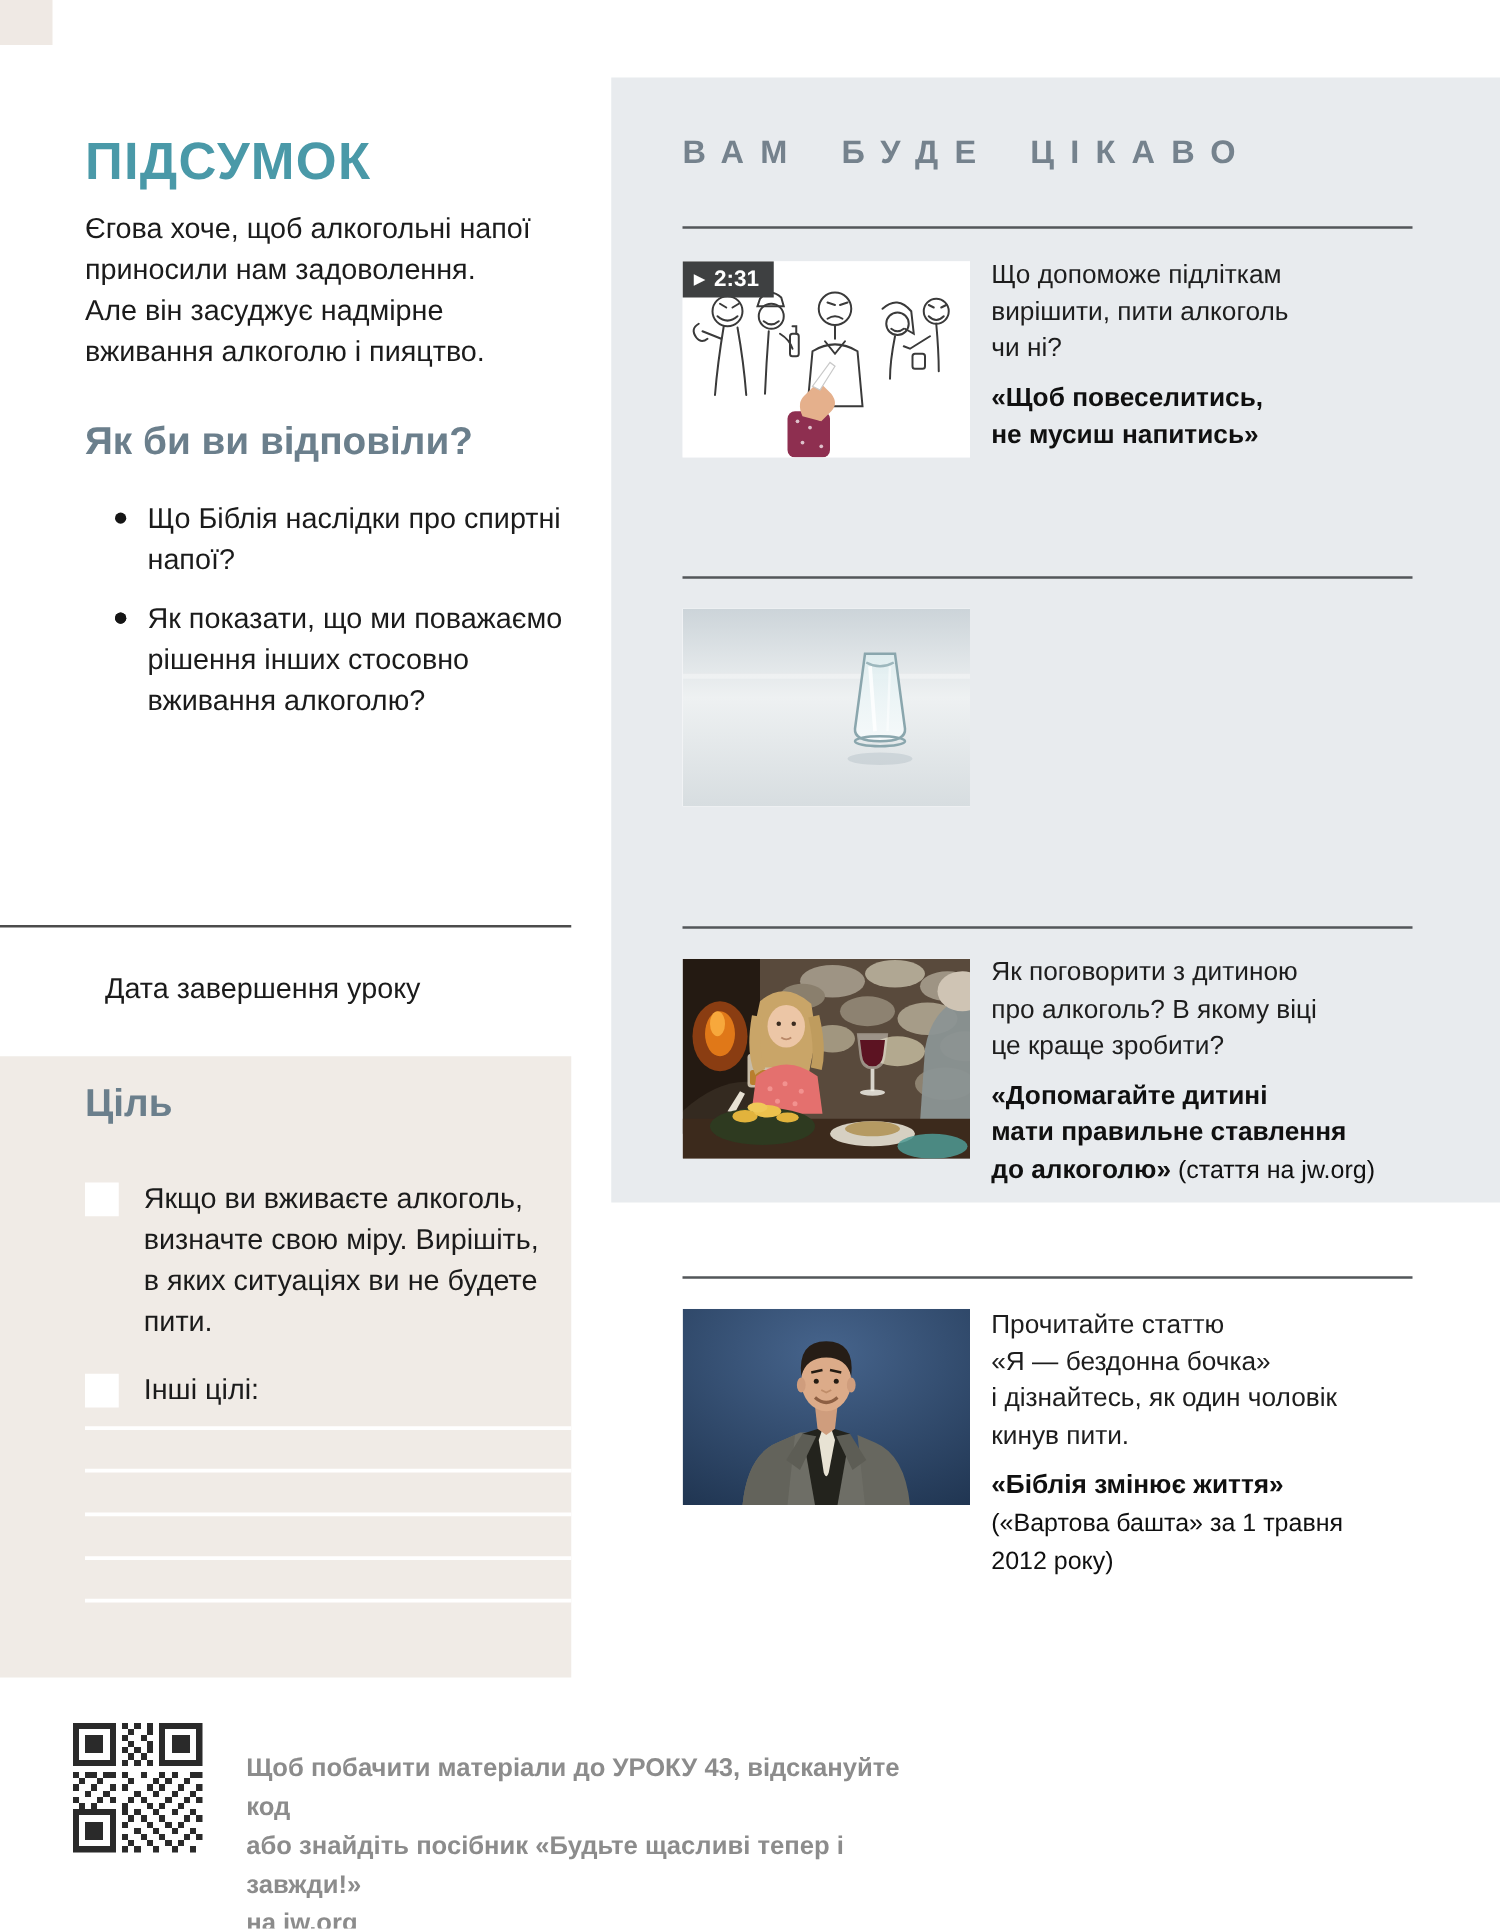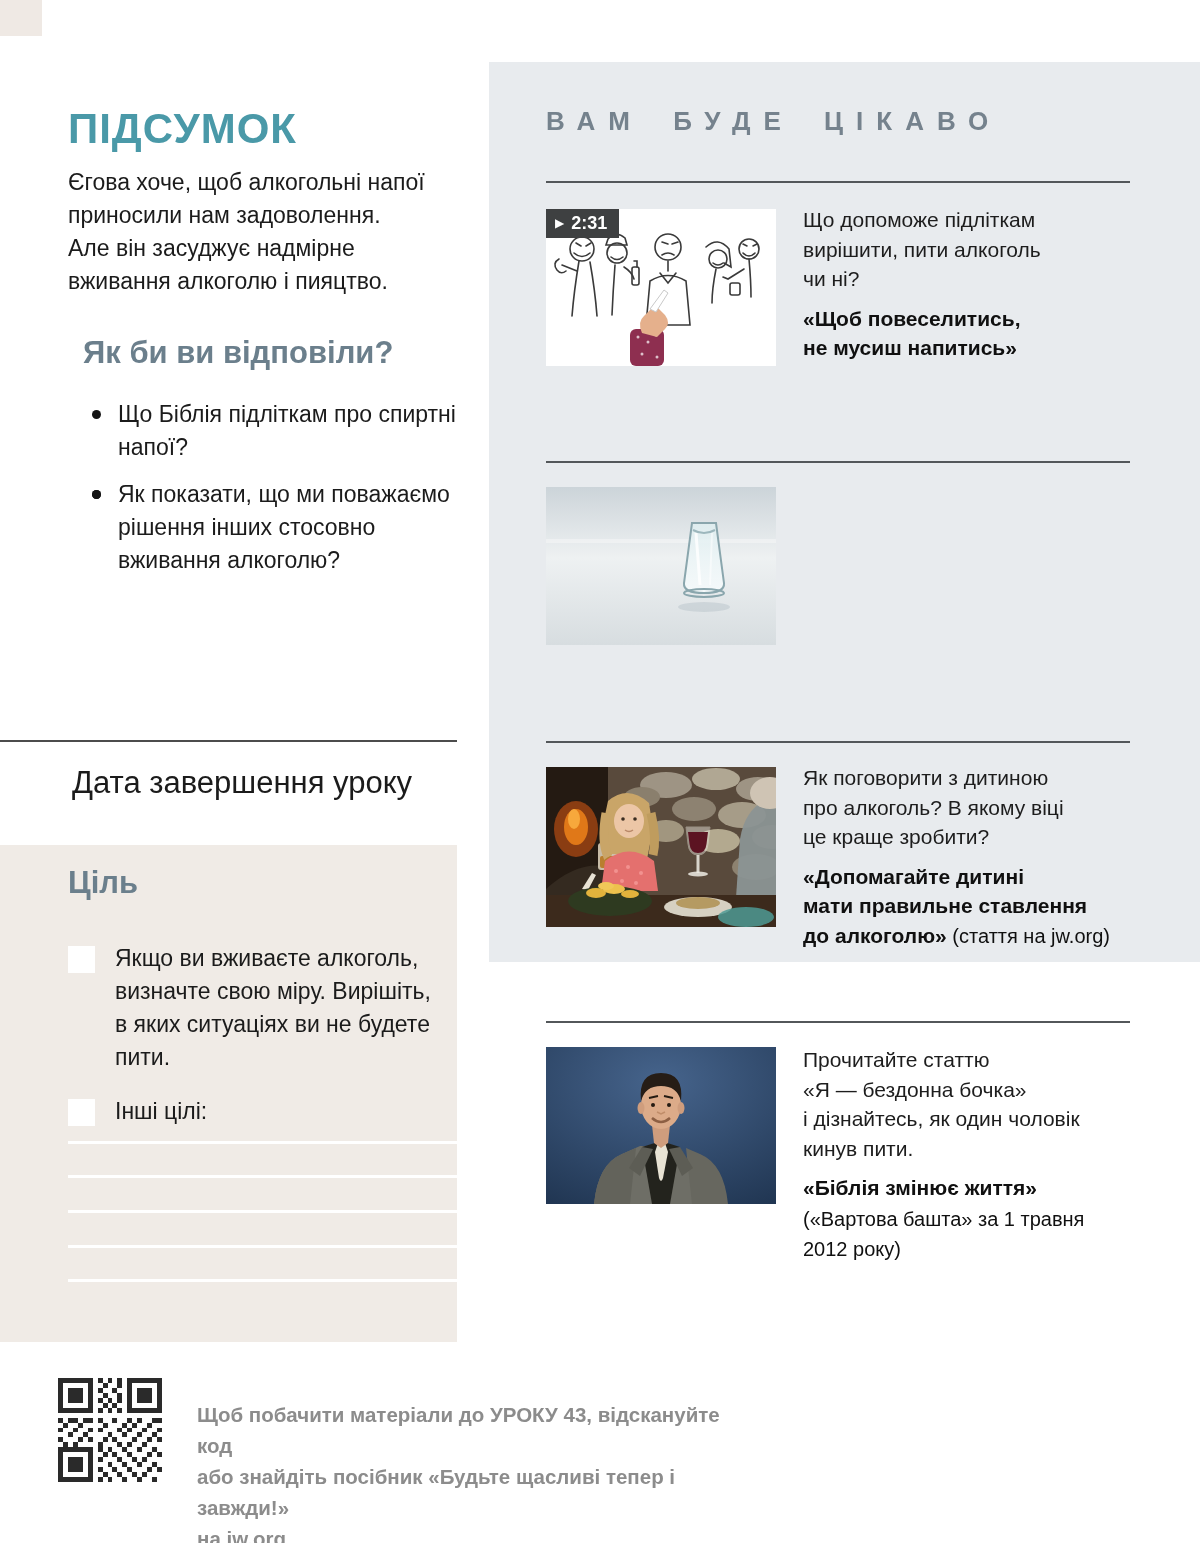--- a/index.html
+++ b/index.html
@@ -10,26 +10,26 @@
   }
   .page { position:relative; width:1200px; height:1543px; background:#fff; overflow:hidden; }
   .pre { white-space: pre-line; }
   h1,h2 { margin:0; font-weight:700; }
 
   .corner-accent { position:absolute; left:0; top:0; width:42px; height:36px; background:#efe9e4; }
 
   
   .summary-title   { position:absolute; left:68px; top:105px; font-size:42px; color:#4a99a8; letter-spacing:1px; }
   .summary-body    { position:absolute; left:68px; top:166px; margin:0; font-size:23px; line-height:33px; }
-  .questions-title { position:absolute; left:83px; top:335px; font-size:31px; color:#6b7f8c; }
+  .questions-title { position:absolute; left:68px; top:335px; font-size:31px; color:#6b7f8c; }
   .questions-list  { position:absolute; left:90px; top:398px; width:378px; margin:0; padding:0; list-style:none; }
   .questions-list li { position:relative; padding-left:28px; margin-bottom:14px; font-size:23px; line-height:33px; }
   .dot { position:absolute; left:2px; top:12px; width:9px; height:9px; border-radius:50%; background:#151515; }
   .left-rule { position:absolute; left:0; top:740px; width:457px; height:2px; background:#4c4c4c; border:0; margin:0; }
-  .completion-label { position:absolute; left:68px; top:761px; margin:4px; font-size:31px; }
+  .completion-label { position:absolute; left:68px; top:761px; margin:16px; font-size:23px; }
 
   .goal-box  { position:absolute; left:0; top:845px; width:457px; height:497px; background:#f0ebe6; }
   .goal-title{ position:absolute; left:68px; top:20px; font-size:31px; color:#6b7f8c;text-align:right; }
   .goal-item { position:absolute; left:68px; width:365px; font-size:23px; line-height:33px; }
   .gi1 { top:97px; } .gi2 { top:250px; }
   .checkbox { position:absolute; left:0; top:4px; width:27px; height:27px; background:#fff; }
   .goal-item .txt { display:block; padding-left:47px; }
   .write-line { position:absolute; left:68px; width:389px; height:3px; background:#fff; }
   .wl1{top:296px}.wl2{top:330px}.wl3{top:365px}.wl4{top:400px}.wl5{top:434px}
 
@@ -38,21 +38,21 @@
   .panel-title { position:absolute; left:57px; top:44px; font-size:26px; color:#75828d;
                  letter-spacing:13px; word-spacing:10px; white-space:nowrap; }
   .divider { position:absolute; left:57px; width:584px; height:2px; background:#53575a; }
   .d1{top:119px}.d2{top:399px}.d3{top:679px}.d4{top:959px}
   .thumb { position:absolute; left:57px; width:230px; overflow:hidden; background:#fff; }
   .thumb svg { display:block; width:100%; height:100%; }
   .t1{top:147px;height:157px}.t2{top:425px;height:158px}.t3{top:705px;height:160px}.t4{top:985px;height:157px}
   .badge { position:absolute; left:0; top:0; display:flex; align-items:center; gap:7px;
            background:#3e4041; color:#fff; padding:5px 12px 6px 9px; font-size:18px; font-weight:700; line-height:1; }
   .play  { font-size:12px; }
-  .item-text { position:absolute; left:314px; width:368px; }
+  .item-text { position:absolute; left:304px; width:368px; }
   .x1{top:143px}.x2{top:421px}.x3{top:701px}.x4{top:983px}
   .lead { margin:0 0 10px; font-size:21px; line-height:29.5px; color:#1d1d1d; }
   .title-line { margin:0; font-size:21px; line-height:29.5px; color:#101010; }
   .title-line .bold { font-weight:700; }
   .title-line .note { font-weight:400; font-size:20px; }
 
   
   .qr { position:absolute; left:58px; top:1378px; width:104px; height:104px; }
   .qr-caption { position:absolute; left:197px; top:1399px; margin:0; width:545px;
                 font-size:20.5px; line-height:31px; font-weight:700; color:#8c8c8c; }
@@ -65,21 +65,21 @@
   <div class="corner-accent"></div>
 
   <h1 class="summary-title">ПІДСУМОК</h1>
   <p class="summary-body pre">Єгова хоче, щоб алкогольні напої
 приносили нам задоволення.
 Але він засуджує надмірне
 вживання алкоголю і пияцтво.</p>
 
   <h2 class="questions-title">Як би ви відповіли?</h2>
   <ul class="questions-list">
-    <li><span class="dot"></span><span>Що Біблія підліткам про спиртні напої?</span></li>
+    <li><span class="dot"></span><span>Що Біблія наслідки про спиртні напої?</span></li>
     <li><span class="dot"></span></li>
     <li><span class="dot"></span><span>Як показати, що ми поважаємо рішення інших стосовно вживання алкоголю?</span></li>
   </ul>
 
   <div class="left-rule"></div>
   <p class="completion-label">Дата завершення уроку</p>
 
   <div class="goal-box">
     <h2 class="goal-title">Ціль</h2>
     <div class="goal-item gi1">

